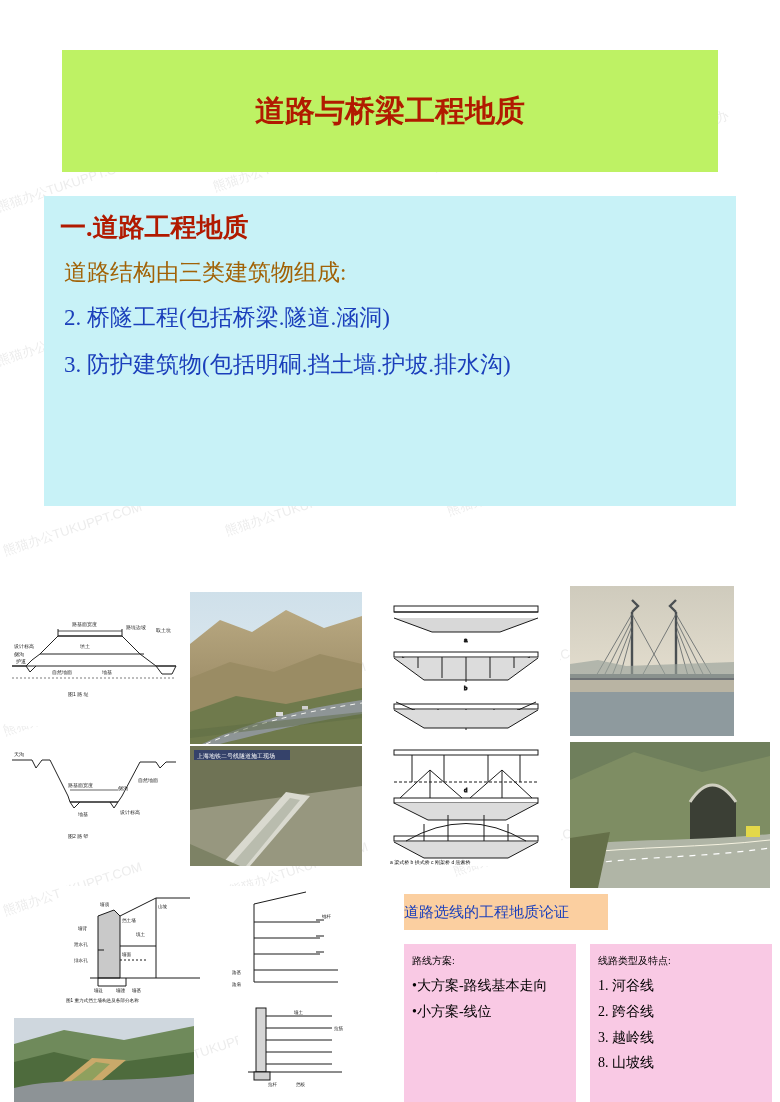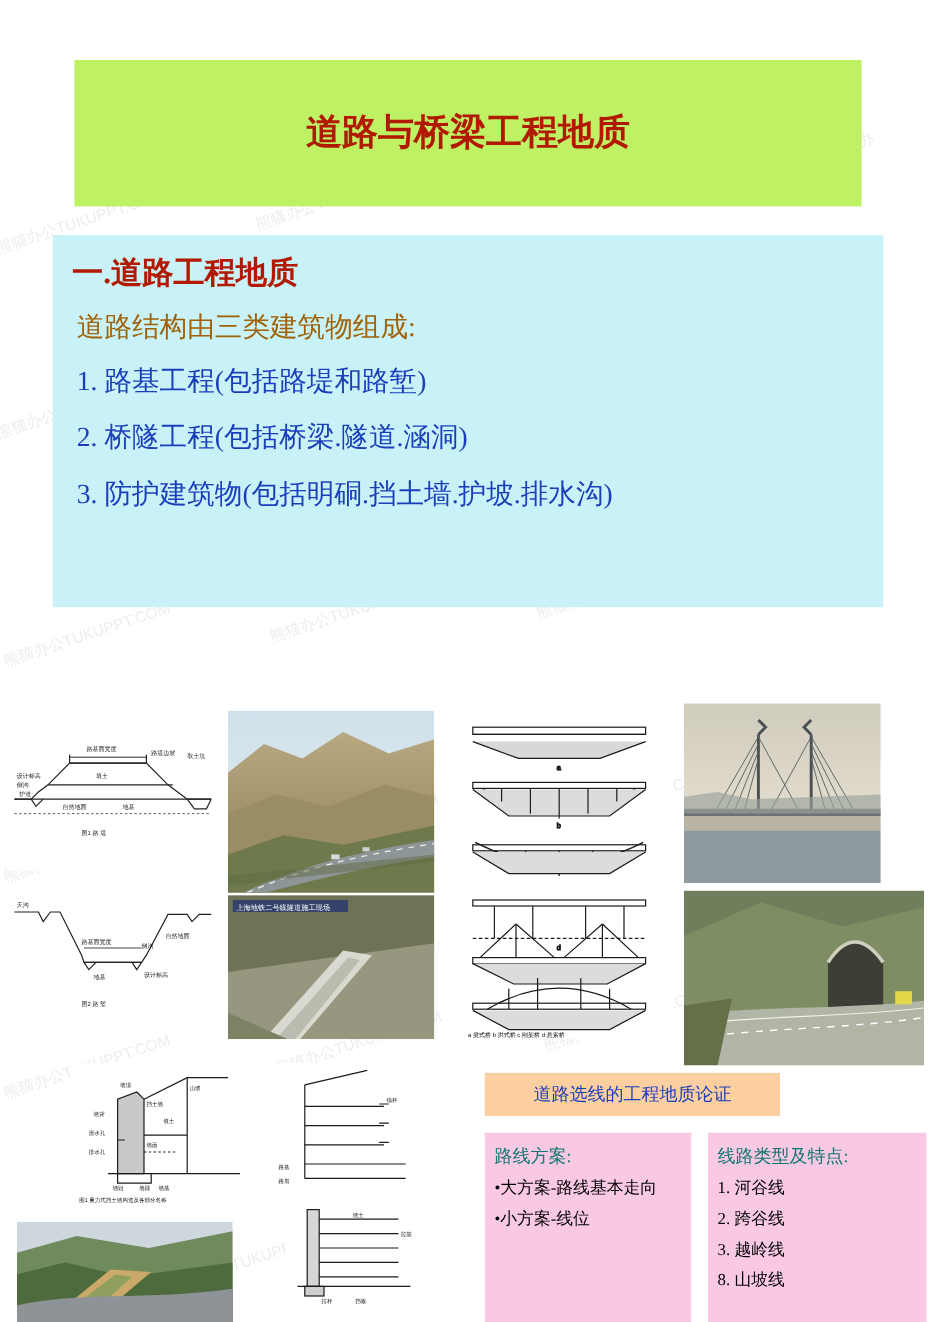--- a/index.html
+++ b/index.html
@@ -60,33 +60,33 @@
   #fig-photo-railway{left:190px;top:746px;width:172px;height:120px;}
   #fig-bridge-types{left:372px;top:592px;width:188px;height:274px;background:#fff;}
   #fig-photo-cablebridge{left:570px;top:586px;width:164px;height:150px;}
   #fig-photo-tunnel{left:570px;top:742px;width:200px;height:146px;}
   #fig-retaining-wall{left:60px;top:886px;width:160px;height:120px;background:#fff;}
   #fig-wall-detail{left:228px;top:886px;width:128px;height:120px;background:#fff;}
   #fig-wall-section{left:238px;top:1000px;width:120px;height:100px;background:#fff;}
   #fig-photo-slope{left:14px;top:1018px;width:180px;height:84px;}
   
   #route-geology-banner{
-    position:absolute;left:404px;top:894px;width:246px;height:36px;
-    background:#fbcfa0;display:flex;align-items:center;justify-content:center;
+    position:absolute;left:404px;top:894px;width:204px;height:36px;
+    background:#fbcfa0;display:flex;align-items:center;
     color:#1b3fbb;font-size:15px;
   }
   #route-plan-box{
     position:absolute;left:404px;top:944px;width:172px;height:158px;
     background:#f9c9e4;padding:10px 8px;box-sizing:border-box;
   }
   #route-type-box{
     position:absolute;left:590px;top:944px;width:182px;height:158px;
     background:#f9c9e4;padding:10px 8px;box-sizing:border-box;
   }
-  .pinkhead{color:#0f766e;font-size:15px;margin-bottom:10px;}
+  .pinkhead{color:#000000;font-size:10px;margin-bottom:10px;}
   .pinkline{color:#000000;font-size:14px;margin-bottom:9px;line-height:1.2;}
 </style>
 </head>
 <body>
 
 <div class="watermark" style="left:-6px;top:176px;">熊猫办公TUKUPPT.COM</div>
 <div class="watermark" style="left:210px;top:156px;">熊猫办公TUKUPPT.COM</div>
 <div class="watermark" style="left:430px;top:136px;">熊猫办公TUKUPPT.COM</div>
 <div class="watermark" style="left:690px;top:112px;">熊猫办</div>
 <div class="watermark" style="left:-6px;top:330px;">熊猫办公TUKUPPT.COM</div>
@@ -107,21 +107,20 @@
 <div class="watermark" style="left:140px;top:1040px;">熊猫办公TUKUPPT.COM</div>
 <div class="watermark" style="left:420px;top:1026px;">熊猫办公TUKUPPT.COM</div>
 
 <div id="title-banner">
   <div class="t1">道路与桥梁工程地质</div>
 </div>
 
 <div id="content-box">
   <div class="heading">一.道路工程地质</div>
   <div class="sub">道路结构由三类建筑物组成:</div>
-  <div class="item">1. 路基工程(包括路堤和路堑)</div>
   <div class="item">2. 桥隧工程(包括桥梁.隧道.涵洞)</div>
   <div class="item">3. 防护建筑物(包括明硐.挡土墙.护坡.排水沟)</div>
 </div>
 
 <div class="fig" id="fig-roadbed-embankment">
   <svg width="176" height="130" viewBox="0 0 176 130">
     <rect width="176" height="130" fill="#ffffff"></rect>
     <g stroke="#222" fill="none" stroke-width="1">
       <path d="M6 70 L20 70 L26 64 L34 58 L52 40 L116 40 L134 58 L142 64 L150 70 L170 70"></path>
       <path d="M52 40 L116 40"></path>

